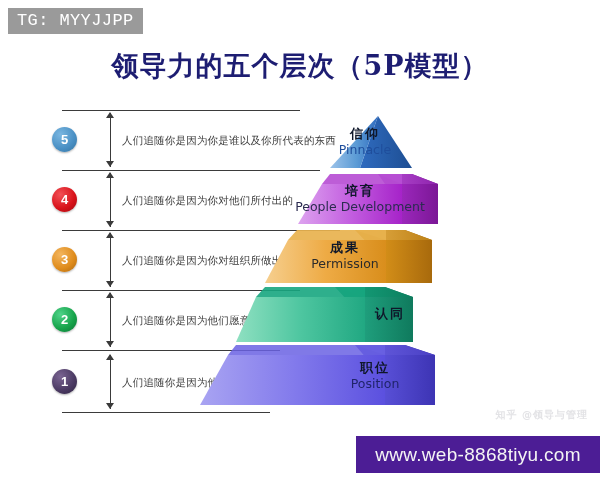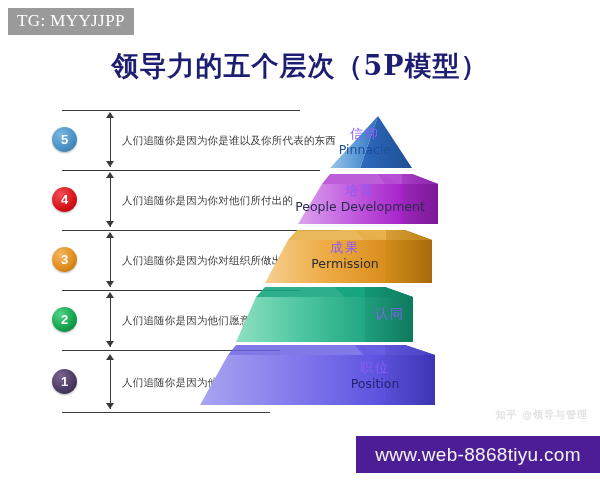--- a/index.html
+++ b/index.html
@@ -11,21 +11,21 @@
     overflow:hidden;
   }
   #stage { position:absolute; inset:0; width:600px; height:480px; }
 
   
   .tg-watermark {
     position:absolute; left:8px; top:8px;
     background:#9a9a9a; color:#ffffff;
     font-size:17px; letter-spacing:.4px;
     padding:3px 9px 4px 9px;
-    font-family:Liberation Serif, serif;
+    font-family:Liberation Mono, monospace;
     white-space:nowrap;
   }
 
   
   .title {
     position:absolute; left:0; top:48px; width:600px;
     text-align:center;
     font-family:"DejaVu Serif","Liberation Serif",serif;
     font-size:27px; font-weight:700;
     color:#1d1d72;
@@ -65,21 +65,21 @@
   }
 
   
   .pyramid { position:absolute; left:0; top:0; width:600px; height:480px; }
   .layer-label {
     position:absolute; text-align:center; pointer-events:none;
     white-space:nowrap;
   }
   .lab-cn {
     font-family:"DejaVu Serif","Liberation Serif",serif;
-    font-weight:400; font-size:13px; color:#8b5cf6;
+    font-weight:700; font-size:13px; color:#0f172a;
     letter-spacing:2px; line-height:1.25;
   }
   .lab-en {
     font-family:"DejaVu Sans","Liberation Sans",sans-serif;
     font-size:12.5px; line-height:1.3;
   }
 
   
   .zhihu-mark {
     position:absolute; right:12px; top:408px;

